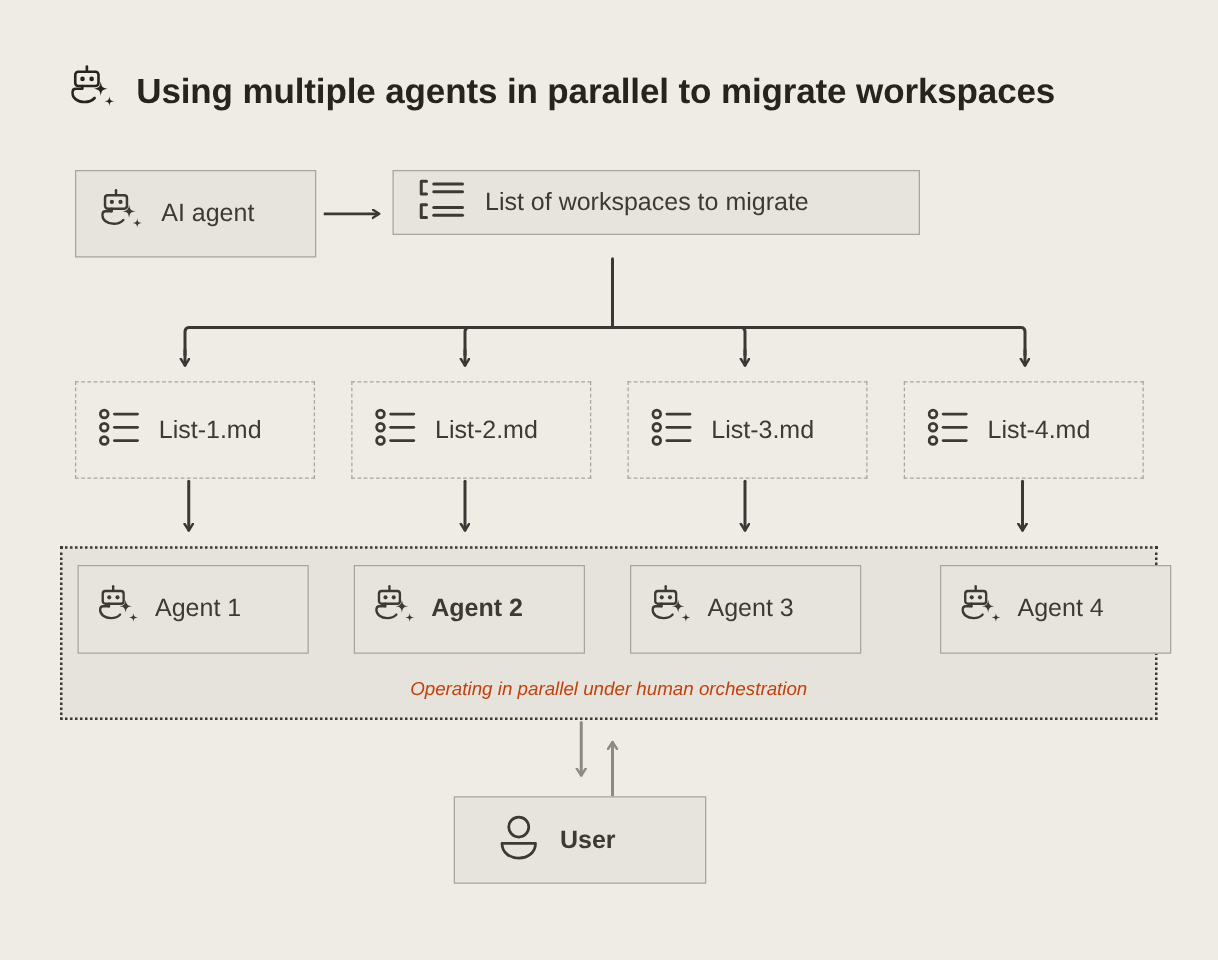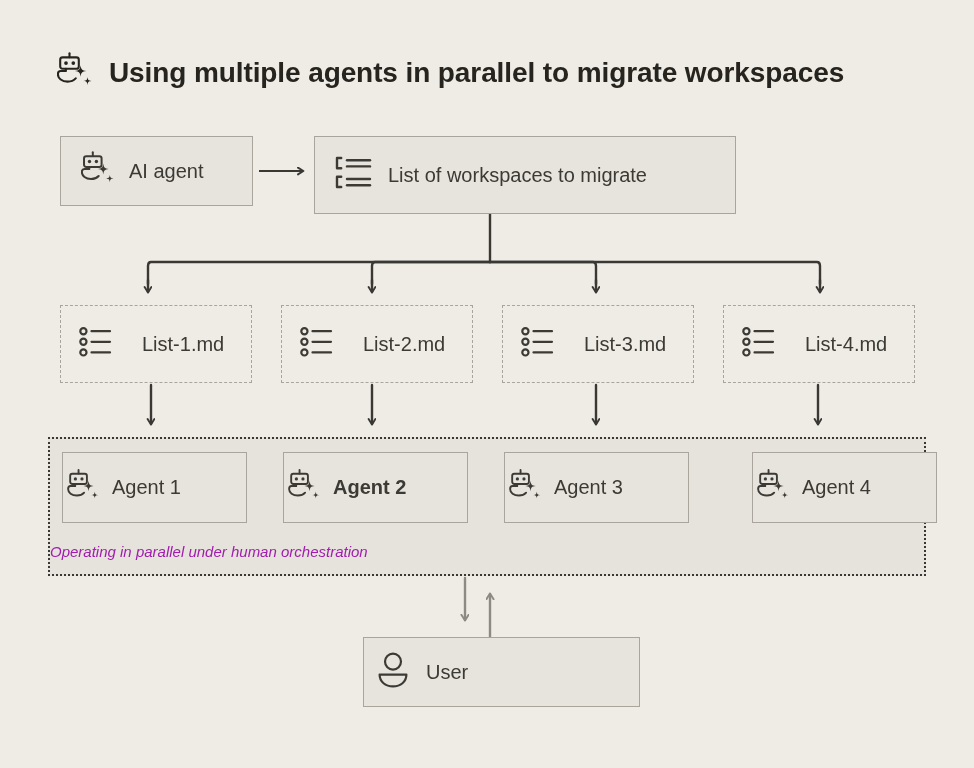--- a/index.html
+++ b/index.html
@@ -66,63 +66,63 @@
     flex: 0 0 auto;
     display: block;
   }
 
   
   #box-ai-agent {
     left: 60px; top: 136px; width: 193px; height: 70px;
     padding-left: 20px; gap: 14px;
   }
   #box-list-workspaces {
-    left: 314px; top: 136px; width: 422px; height: 78px;
+    left: 314px; top: 136px; width: 422px; height: 52px;
     padding-left: 19px; gap: 14px;
   }
 
   .list-card {
     top: 305px; width: 192px; height: 78px;
-    padding-left: 18px; gap: 29px;
+    padding-left: 18px; gap: 14px;
   }
   #list-card-0 { left: 60px; }
   #list-card-1 { left: 281px; }
   #list-card-2 { left: 502px; }
   #list-card-3 { left: 723px; }
 
   
   #parallel-container {
     position: absolute;
     box-sizing: border-box;
     left: 48px; top: 437px; width: 878px; height: 139px;
     border: 2.5px dotted #3a3834;
     background: #e6e3dc;
   }
   #parallel-caption {
     position: absolute;
     left: 0; right: 0;
     bottom: 14px;
-    text-align: left;
+    text-align: center;
     font-size: 15px;
     font-style: italic;
-    color: #a21caf;
+    color: #c2410c;
   }
 
   .agent-card {
     top: 452px; width: 185px; height: 71px;
-    padding-left: 4px; gap: 12px;
+    padding-left: 16px; gap: 12px;
   }
   #agent-card-0 { left: 62px; }
   #agent-card-1 { left: 283px; font-weight: bold; }
   #agent-card-2 { left: 504px; }
   #agent-card-3 { left: 752px; }
 
   #box-user {
-    left: 363px; top: 637px; width: 277px; height: 70px;
-    padding-left: 12px; gap: 16px;
+    left: 363px; top: 637px; width: 202px; height: 70px;
+    padding-left: 34px; gap: 16px; font-weight: bold;
   }
 
   
   #connectors {
     position: absolute;
     left: 0; top: 0;
     width: 974px; height: 768px;
     pointer-events: none;
   }
 </style>

